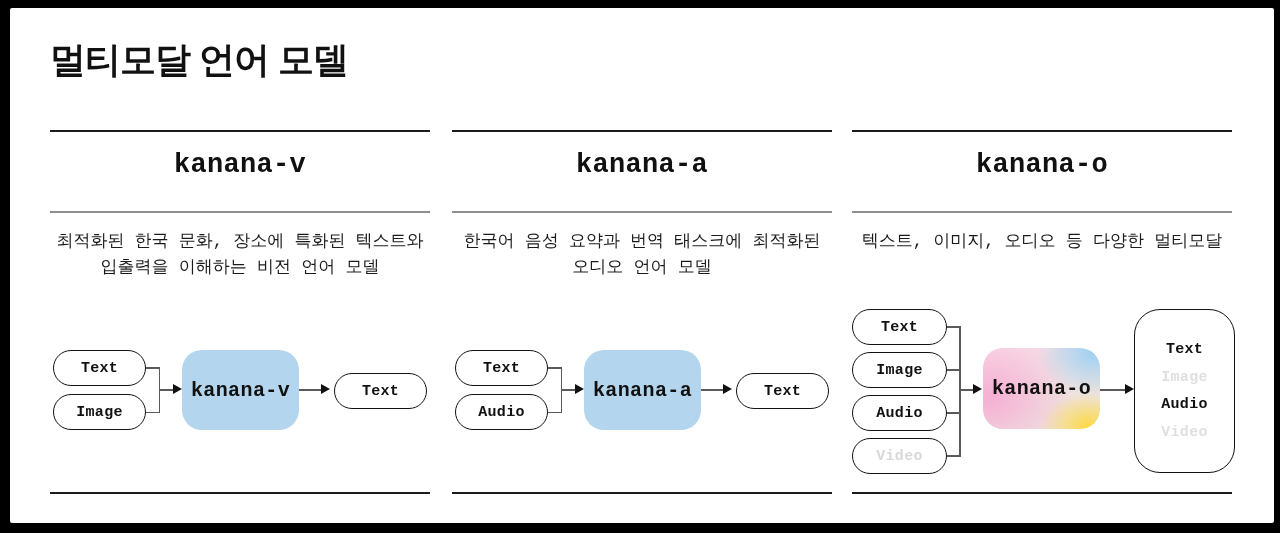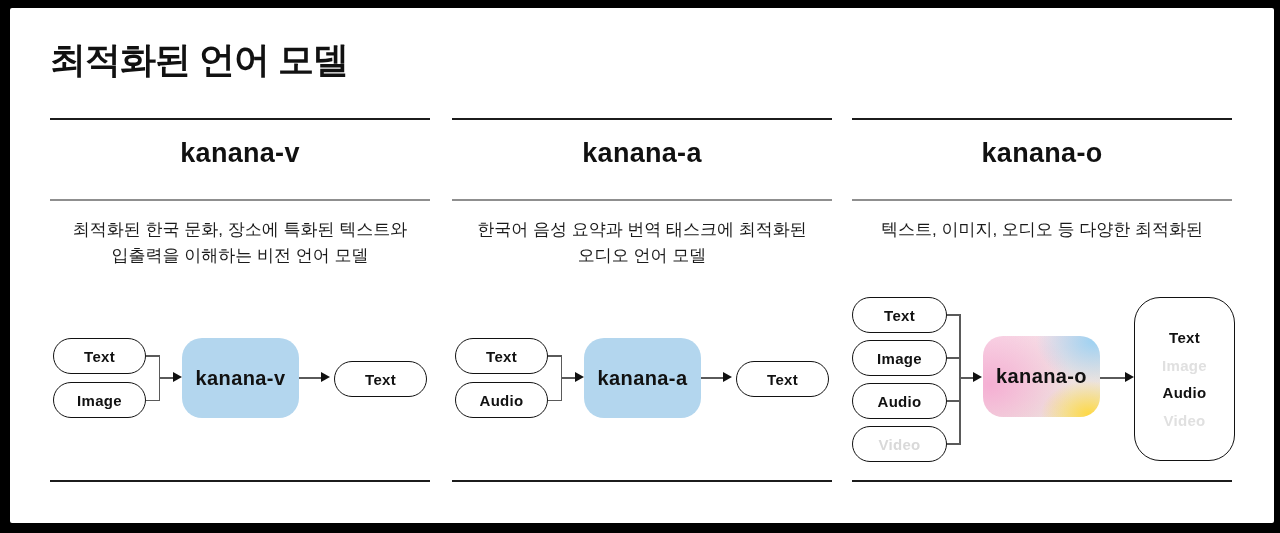--- a/index.html
+++ b/index.html
@@ -22,23 +22,24 @@
     position: absolute;
     left: 50px; top: 36px;
     font-size: 36px;
     font-weight: bold;
     letter-spacing: -1px;
     color: #111111;
   }
 
   .column {
     position: absolute;
-    top: 4px;
+    top: 16px;
     width: 380px;
     height: 503px;
+    font-family: Liberation Mono, monospace;
   }
   .col-1 { left: 50px; }
   .col-2 { left: 452px; }
   .col-3 { left: 852px; }
 
   .rule-top    { position: absolute; left: 0; right: 0; top: 114px; height: 2px; background: #1c1c1c; }
   .rule-mid    { position: absolute; left: 0; right: 0; top: 195px; height: 2px; background: #8f8f8f; }
   .rule-bottom { position: absolute; left: 0; right: 0; top: 476px; height: 2px; background: #1c1c1c; }
 
   .col-header {
@@ -119,21 +120,21 @@
   }
   .output-item.dimmed { color: #e0e0e0; }
 </style>
 </head>
 <body>
 
 <div class="canvas"></div>
 
 <div class="content">
 
-  <h1 class="page-title">최적화된 언어 모델</h1>
+  <h1 class="page-title">멀티모달 언어 모델</h1>
 
   <section class="column col-1">
     <div class="rule-top"></div>
     <h2 class="col-header">kanana-v</h2>
     <div class="rule-mid"></div>
     <p class="col-desc">
       <span>최적화된 한국 문화, 장소에 특화된 텍스트와</span><br>
       <span>입출력을 이해하는 비전 언어 모델</span>
     </p>
 
@@ -198,21 +199,21 @@
     </div>
 
     <div class="rule-bottom"></div>
   </section>
 
   <section class="column col-3">
     <div class="rule-top"></div>
     <h2 class="col-header">kanana-o</h2>
     <div class="rule-mid"></div>
     <p class="col-desc">
-      <span>텍스트, 이미지, 오디오 등 다양한 최적화된</span><br>
+      <span>텍스트, 이미지, 오디오 등 다양한 멀티모달</span><br>
     </p>
 
     <div class="pill wide" style="left:0; top:293px;">
       <span>Text</span>
     </div>
     <div class="pill wide" style="left:0; top:336px;">
       <span>Image</span>
     </div>
     <div class="pill wide" style="left:0; top:379px;">
       <span>Audio</span>

